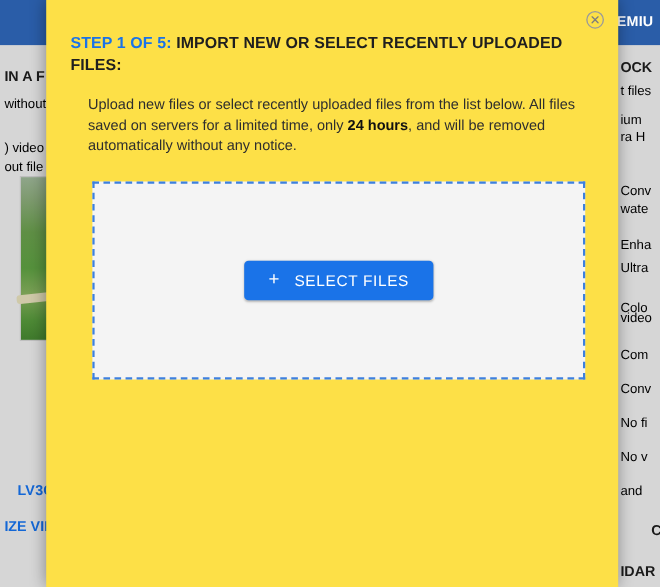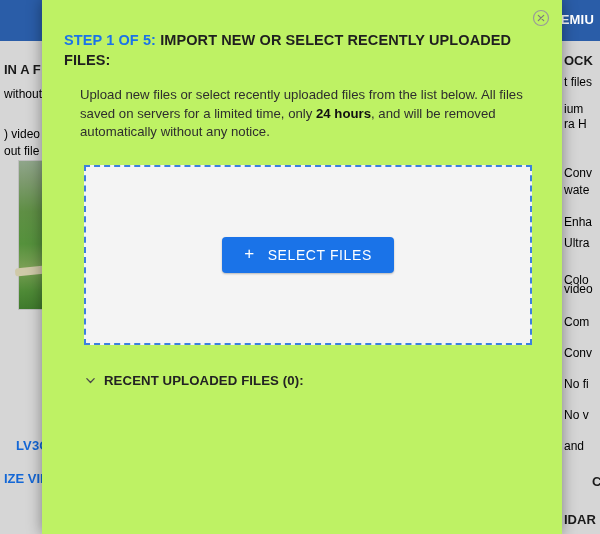--- a/index.html
+++ b/index.html
@@ -115,21 +115,21 @@
   .bg-left-row { position: absolute; left: 4px; }
   .bg-right-row { position: absolute; left: 8px; }
 
   
   #modal {
     position: absolute;
     left: 42px;
     top: 0;
     width: 520px;
     height: 534px;
-    background: #bef264;
+    background: #fde047;
     box-shadow: 0 0 14px rgba(0,0,0,.40);
     z-index: 10;
   }
 
   .modal-close {
     position: absolute;
     right: 12px;
     top: 9px;
     width: 18px;
     height: 18px;
@@ -286,23 +286,15 @@
       <span>Upload new files or select recently uploaded files from the list below. All files saved on servers for a limited time, only </span><b>24 hours</b><span>, and will be removed automatically without any notice.</span>
     </p>
 
     <div class="dropzone">
       <button class="select-files-btn">
         <span class="plus-icon">+</span>
         <span>SELECT FILES</span>
       </button>
     </div>
 
-    <div class="recent-row">
-      <span>
-        <svg class="chevron" viewBox="0 0 12 12">
-          <path d="M2 4 L6 8.2 L10 4" fill="none" stroke="#4a4a4a" stroke-width="1.4" stroke-linecap="round" stroke-linejoin="round"></path>
-        </svg>
-      </span>
-      <span class="recent-label">RECENT UPLOADED FILES (0):</span>
-    </div>
 
   </div>
 </div>
 
 </body></html>

